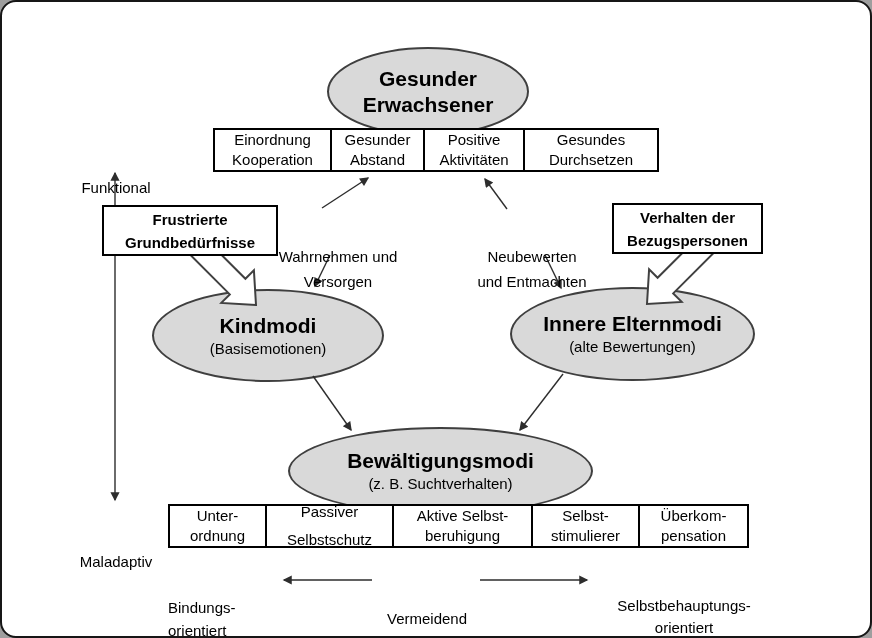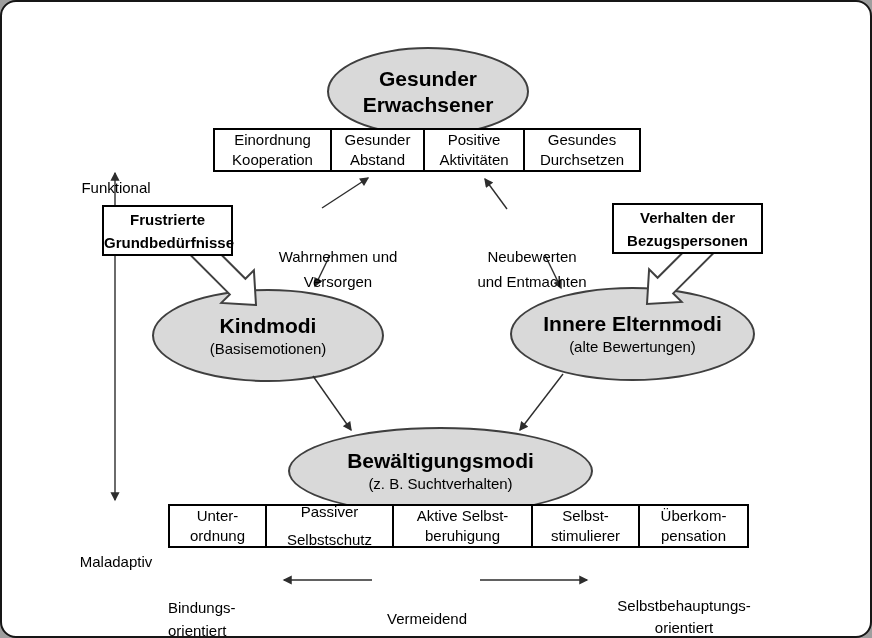--- a/index.html
+++ b/index.html
@@ -90,21 +90,21 @@
       <div>Kooperation</div>
     </div>
     <div class="cell" style="width:95px;">
       <div>Gesunder</div>
       <div>Abstand</div>
     </div>
     <div class="cell" style="width:102px;">
       <div>Positive</div>
       <div>Aktivitäten</div>
     </div>
-    <div class="cell" style="width:118px;">
+    <div class="cell" style="width:136px;">
       <div>Gesundes</div>
       <div>Durchsetzen</div>
     </div>
   </div>
 
   <div class="boxrow" style="left:166px;top:502px;height:44px;">
     <div class="cell" style="width:99px;">
       <div>Unter-</div>
       <div>ordnung</div>
     </div>
@@ -119,21 +119,21 @@
     <div class="cell" style="width:109px;">
       <div>Selbst-</div>
       <div>stimulierer</div>
     </div>
     <div class="cell" style="width:111px;">
       <div>Überkom-</div>
       <div>pensation</div>
     </div>
   </div>
 
-  <div class="sidebox" style="left:100px;top:203px;width:131px;height:51px;">
+  <div class="sidebox" style="left:100px;top:203px;width:176px;height:51px;">
     <div>Frustrierte</div>
     <div>Grundbedürfnisse</div>
   </div>
   <div class="sidebox" style="left:610px;top:201px;width:151px;height:51px;justify-content:flex-end;">
     <div>Verhalten der</div>
     <div>Bezugspersonen</div>
   </div>
 
   <div class="label center" style="left:256px;top:206px;width:160px;">
     <div>Wahrnehmen und</div>

